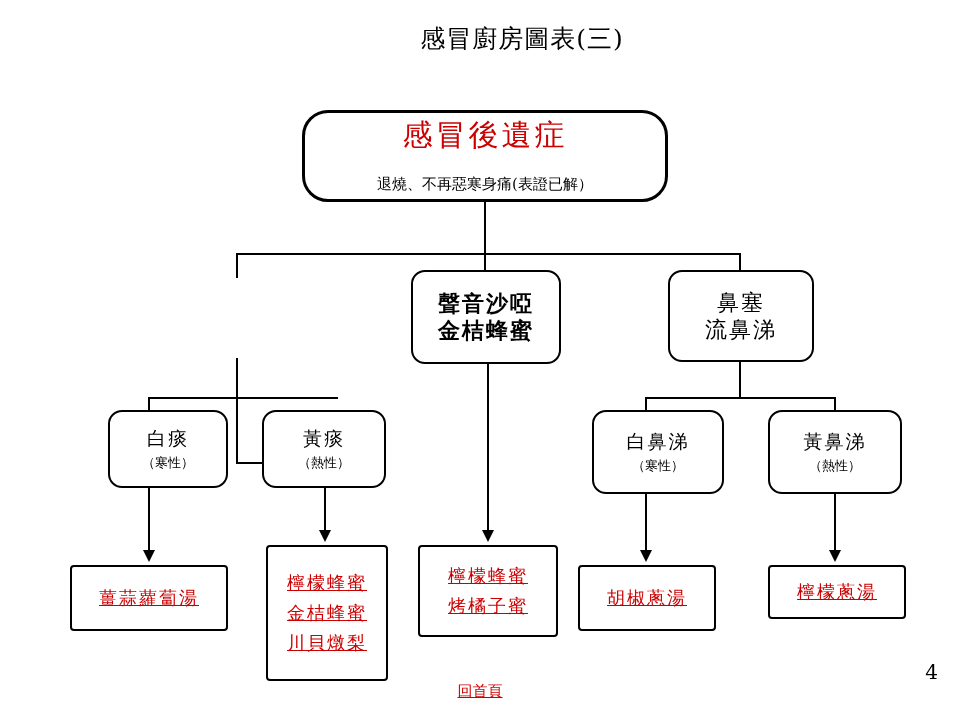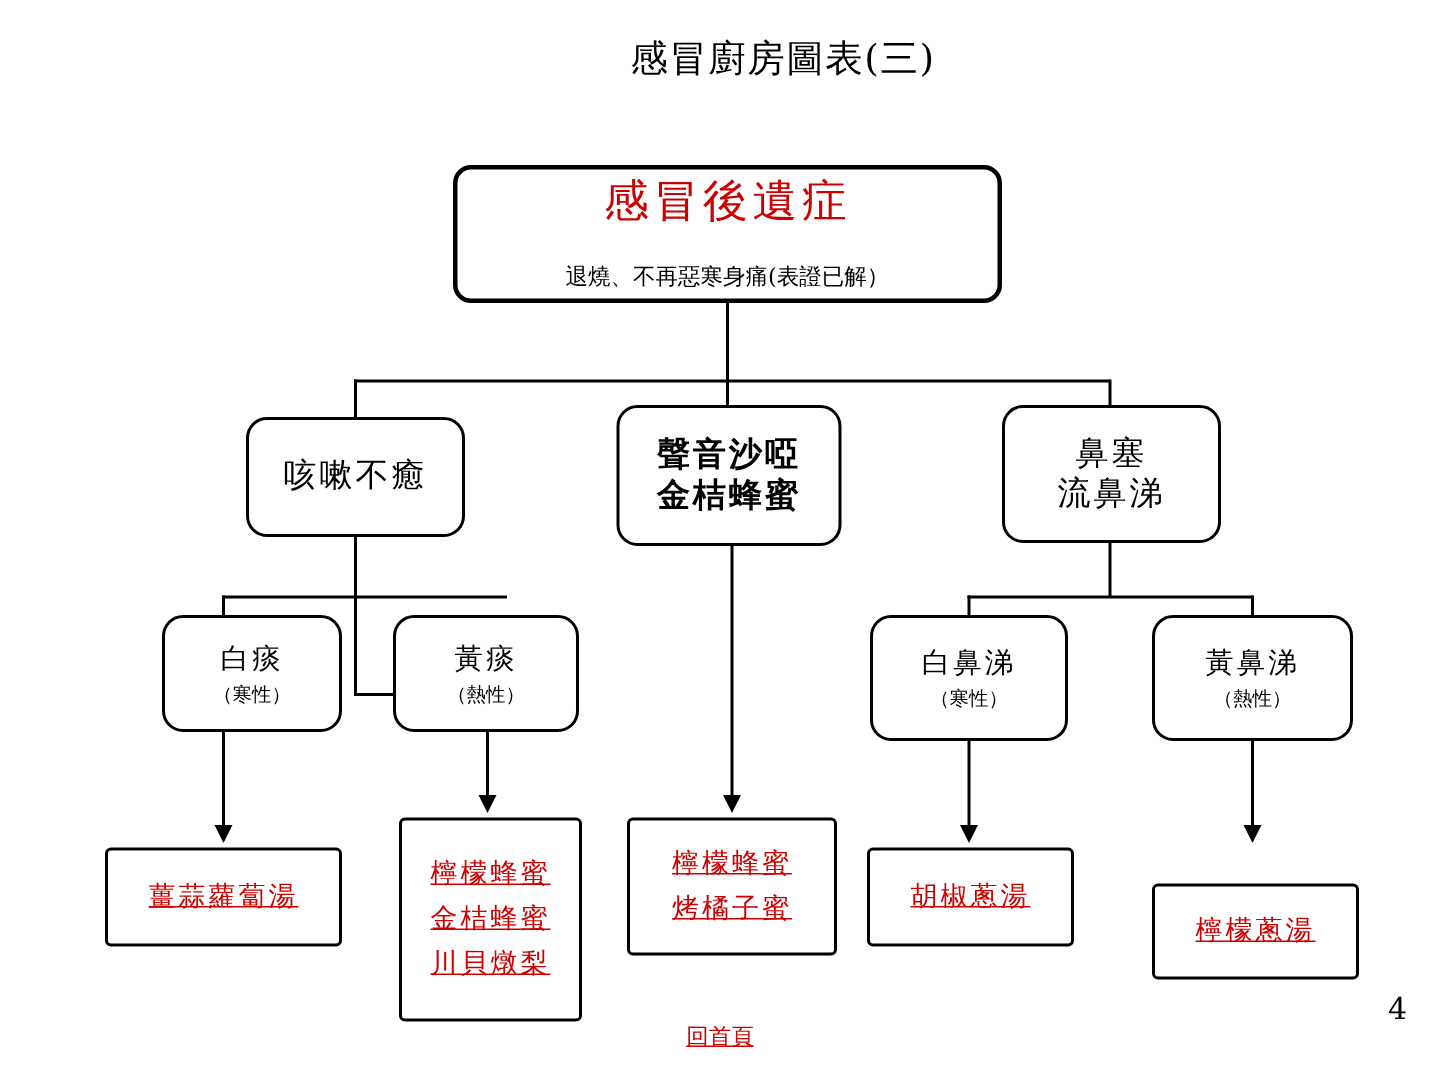--- a/index.html
+++ b/index.html
@@ -40,21 +40,21 @@
     background: #ffffff;
     display: flex;
     flex-direction: column;
     align-items: center;
     justify-content: center;
     text-align: center;
     font-family: "DejaVu Serif", "Liberation Serif", serif;
     color: #000000;
   }
   .box.rounded { border-radius: 14px; }
-  .box.rounded-lg { border-radius: 12px; border-width: 3px; gap: 20px; }
+  .box.rounded-lg { border-radius: 26px; border-width: 3px; gap: 20px; }
   .box.sq { border-radius: 4px; }
 
   
   #root-box {
     left: 302px; top: 110px; width: 366px; height: 92px;
   }
   .root-title {
     color: #cc0000;
     font-size: 30px;
     letter-spacing: 3px;
@@ -75,36 +75,36 @@
   }
   #sym-cough { left: 164px; top: 278px; width: 146px; height: 80px; }
   #sym-voice { left: 411px; top: 270px; width: 150px; height: 94px; font-weight: bold; }
   #sym-nose  { left: 668px; top: 270px; width: 146px; height: 92px; }
 
   
   .ph-main { font-size: 19px; letter-spacing: 2px; }
   .ph-sub  { font-size: 13px; margin-top: 2px; }
   #ph-white  { left: 88px;  top: 410px; width: 120px; height: 78px; margin-left: 20px; }
   #ph-yellow { left: 262px; top: 410px; width: 124px; height: 78px; }
-  #nose-white  { left: 580px; top: 410px; width: 132px; height: 84px; }
+  #nose-white  { left: 592px; top: 410px; width: 132px; height: 84px; }
   #nose-yellow { left: 768px; top: 410px; width: 134px; height: 84px; }
 
   
   .remedy {
     color: #cc0000;
     font-size: 18px;
     letter-spacing: 2px;
     line-height: 1.65;
   }
   .remedy .r-line { text-decoration: underline; }
   #rem-ginger  { left: 70px;  top: 565px; width: 158px; height: 66px; }
   #rem-lemon3  { left: 266px; top: 545px; width: 122px; height: 136px; }
   #rem-lemon2  { left: 418px; top: 545px; width: 140px; height: 92px; }
   #rem-pepper  { left: 578px; top: 565px; width: 138px; height: 66px; }
-  #rem-lemonon { left: 768px; top: 565px; width: 138px; height: 64px; margin-top: 24px; }
+  #rem-lemonon { left: 768px; top: 565px; width: 138px; height: 54px; }
 
   
   .line { background: #000000; position: absolute; }
   .vline { width: 2px; }
   .hline { height: 2px; }
   .arrow-down {
     position: absolute;
     width: 0; height: 0;
     border-left: 6px solid transparent;
     border-right: 6px solid transparent;
@@ -165,23 +165,20 @@
   <div class="arrow-down" style="left:640px; top:550px;"></div>
 
   <div class="line vline abs" style="left:834px; top:494px; height:56px;"></div>
   <div class="arrow-down" style="left:829px; top:550px;"></div>
 
   <div class="abs box rounded-lg" id="root-box">
     <div class="root-title">感冒後遺症</div>
     <div class="root-sub">退燒、不再惡寒身痛(表證已解）</div>
   </div>
 
-  <div class="abs box rounded sym" id="sym-cough">
-    <div>咳嗽不癒</div>
-  </div>
 
   <div class="abs box rounded sym" id="sym-voice">
     <div>聲音沙啞</div>
     <div>金桔蜂蜜</div>
   </div>
 
   <div class="abs box rounded sym" id="sym-nose">
     <div>鼻塞</div>
     <div>流鼻涕</div>
   </div>

